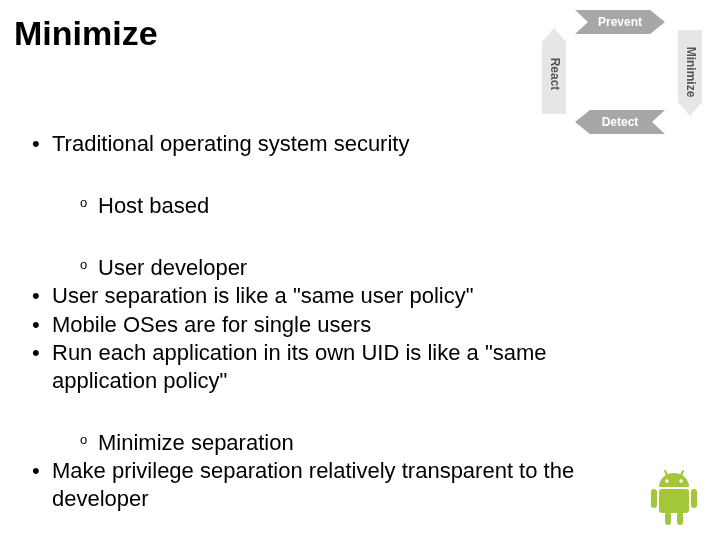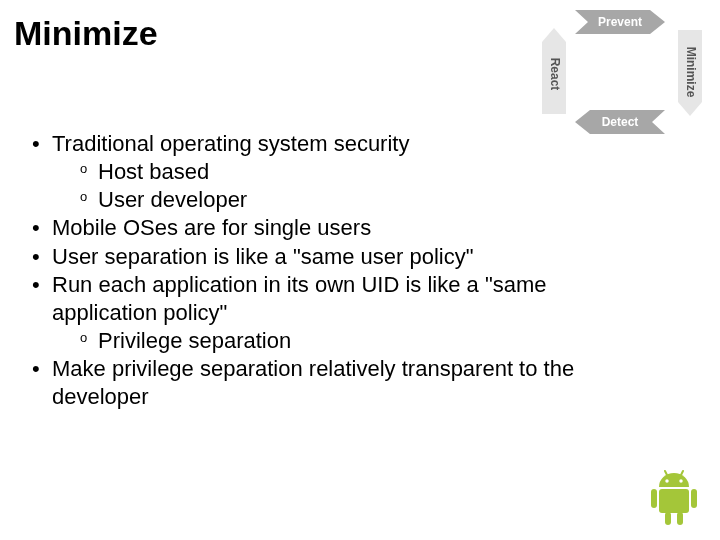--- a/index.html
+++ b/index.html
@@ -45,20 +45,21 @@
     top: 0;
   }
   ul.sub {
     list-style: none;
     margin: 0;
     padding: 0 0 0 28px;
   }
   ul.sub > li {
     position: relative;
     padding-left: 18px;
+    margin-top: 34px;
   }
   ul.sub > li::before {
     content: "o";
     position: absolute;
     left: 0;
     top: 3px;
     font-size: 13px;
   }
   
   .diagram {
@@ -126,26 +127,26 @@
 
 <div class="content">
   <ul class="bullets">
     <li>
       <span>Traditional operating system security</span>
       <ul class="sub">
         <li><span>Host based</span></li>
         <li><span>User developer</span></li>
       </ul>
     </li>
+    <li><span>User separation is like a "same user policy"</span></li>
     <li><span>Mobile OSes are for single users</span></li>
-    <li><span>User separation is like a "same user policy"</span></li>
     <li>
       <span>Run each application in its own UID is like a "same application policy"</span>
       <ul class="sub">
-        <li><span>Privilege separation</span></li>
+        <li><span>Minimize separation</span></li>
       </ul>
     </li>
     <li><span>Make privilege separation relatively transparent to the developer</span></li>
   </ul>
 </div>
 
 <div class="android">
   <svg viewBox="0 0 100 120">
     <g fill="#A4C639">
 

